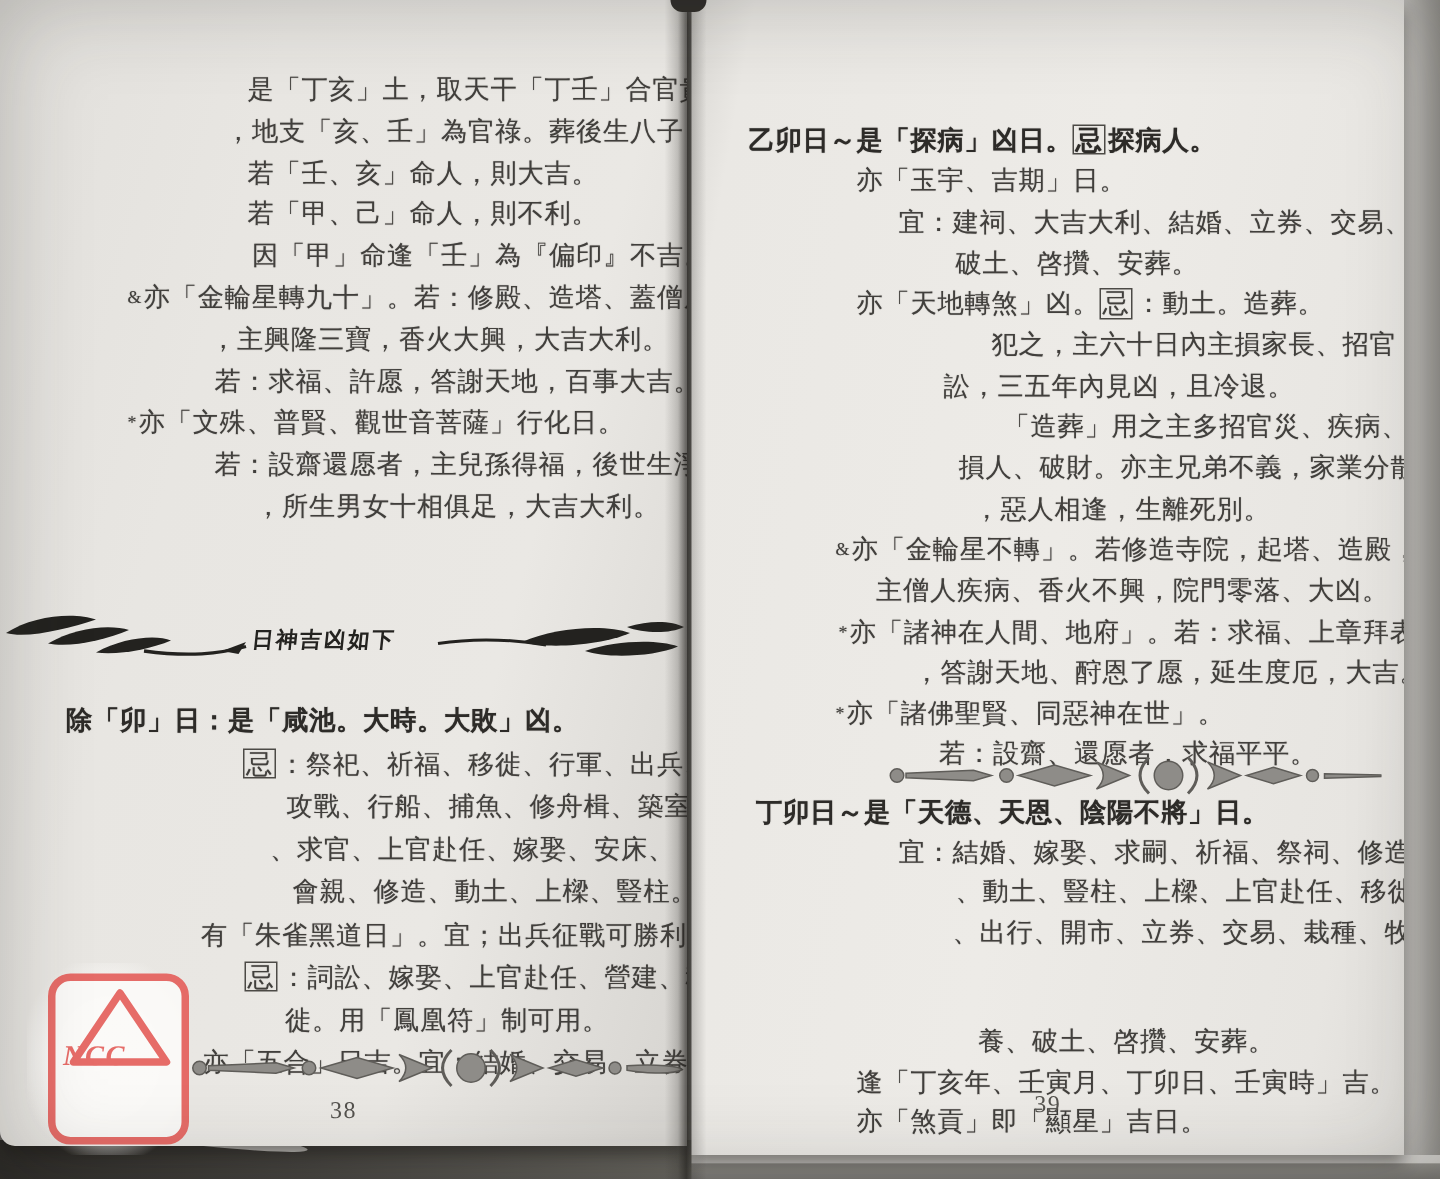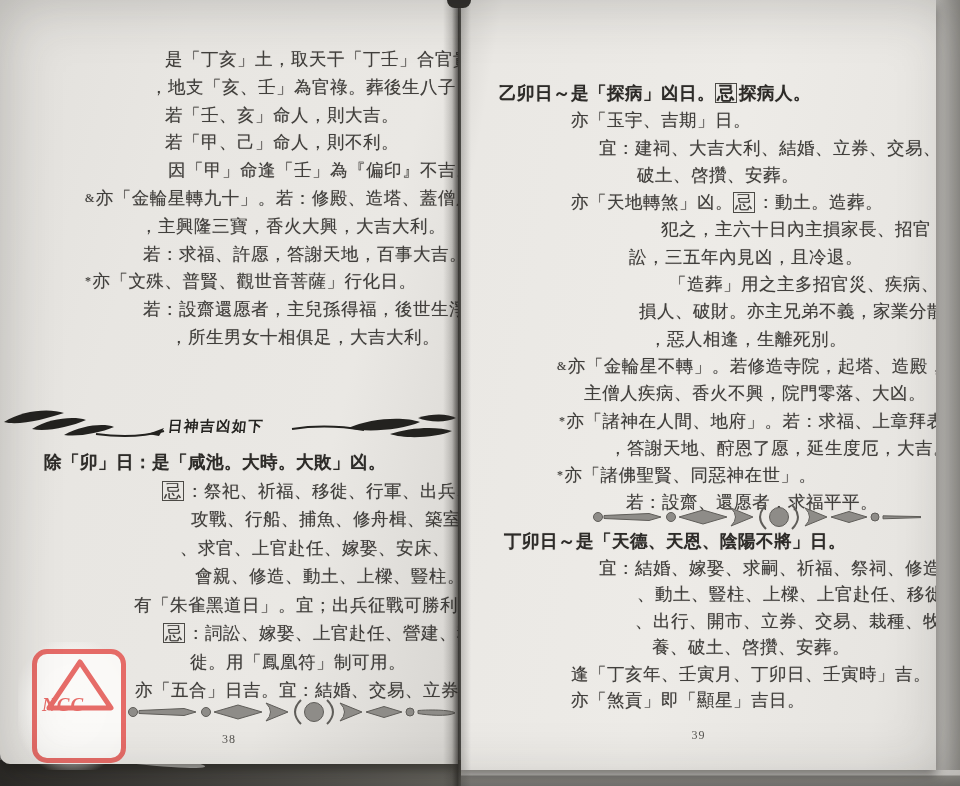--- a/index.html
+++ b/index.html
@@ -34,21 +34,21 @@
   .line{white-space:nowrap;color:#413f3c;font-size:17.5px;letter-spacing:.5px;
         text-shadow:0 0 .7px rgba(70,68,64,.55);}
   .line.strong{font-weight:bold;color:#2d2b28;}
   #l-intro{left:40px;top:46px;}   #l-intro .line{height:27.8px;line-height:27.8px;}
   #l-day{left:40px;top:448px;}    #l-day .line{height:28.5px;line-height:28.5px;}
   #r-first{left:38px;top:80px;}   #r-first .line{height:27.3px;line-height:27.3px;}
   #r-second{left:38px;top:528px;} #r-second .line{height:26.5px;line-height:26.5px;}
   .boxed{display:inline-block;border:1.3px solid #4c4a46;line-height:1.05;
          padding:0 1px;margin-right:2px;}
   .small-mark{font-size:12px;vertical-align:2px;margin-right:1px;}
-  .pagenum{position:absolute;width:100%;text-align:center;font-size:12px;
+  .pagenum{position:absolute;width:100%;text-align:center;font-size:16px;
          color:#55534f;letter-spacing:1px;}
   #l-num{top:732px;} #r-num{top:728px;}
   
   .flourish{position:absolute;left:0;top:406px;width:458px;height:42px;}
   .flourish-label{position:absolute;left:168px;top:11px;font-size:14.5px;font-weight:bold;
          color:#242320;letter-spacing:1.5px;transform:skewX(-6deg);}
   .ornament{position:absolute;}
   #l-orn{left:126px;top:698px;} #r-orn{left:130px;top:503px;}
   
   .stamp{position:absolute;left:18px;top:642px;width:108px;height:128px;
@@ -98,21 +98,21 @@
           <path d="M390,28 C410,21 438,20 452,25 C436,32 404,33 390,28 Z"></path>
           <path d="M418,12 C434,7 448,8 456,12 C446,17 428,16 418,12 Z"></path>
         </g>
         <path d="M96,28 C126,32 146,30 164,25" stroke="#23221f" stroke-width="2.2" fill="none"></path>
         <path d="M292,23 C318,19 340,20 364,24" stroke="#23221f" stroke-width="2" fill="none"></path>
       </svg>
       <span class="flourish-label">日神吉凶如下</span>
     </div>
 
     <div class="blk" id="l-day">
-        <div class="line strong" style="padding-left: 4px;"><span>除「卯」日：是「咸池。大時。大敗」凶。</span></div>
+        <div class="line strong" style="padding-left: 4px; margin-top: 18px;"><span>除「卯」日：是「咸池。大時。大敗」凶。</span></div>
         <div class="line" style="padding-left: 122px;"><span class="boxed">忌</span><span>：祭祀、祈福、移徙、行軍、出兵、</span></div>
         <div class="line" style="padding-left: 151px;"><span>攻戰、行船、捕魚、修舟楫、築室</span></div>
         <div class="line" style="padding-left: 140px;"><span>、求官、上官赴任、嫁娶、安床、</span></div>
         <div class="line" style="padding-left: 155px;"><span>會親、修造、動土、上樑、豎柱。</span></div>
         <div class="line" style="padding-left: 94px;"><span>有「朱雀黑道日」。宜；出兵征戰可勝利。</span></div>
         <div class="line" style="padding-left: 123px;"><span class="boxed">忌</span><span>：詞訟、嫁娶、上官赴任、營建、移</span></div>
         <div class="line" style="padding-left: 150px;"><span>徙。用「鳳凰符」制可用。</span></div>
         <div class="line" style="padding-left: 95px;"><span>亦「五合」日吉。宜：結婚、交易、立券。</span></div>
       </div>
 
@@ -175,21 +175,21 @@
           <polygon points="292,12.8 330,13.6 330,14.6 292,15.8"></polygon>
         </g>
       </svg>
     </div>
 
     <div class="blk" id="r-second">
         <div class="line strong" style="padding-left: 5px;"><span>丁卯日～是「天德、天恩、陰陽不將」日。</span></div>
         <div class="line" style="padding-left: 100px;"><span>宜：結婚、嫁娶、求嗣、祈福、祭祠、修造</span></div>
         <div class="line" style="padding-left: 138px;"><span>、動土、豎柱、上樑、上官赴任、移徙</span></div>
         <div class="line" style="padding-left: 136px;"><span>、出行、開市、立券、交易、栽種、牧</span></div>
-        <div class="line" style="padding-left: 153px;"><span>養、破土、啓攢、安葬。</span></div>
+        <div class="line" style="padding-left: 153px; margin-top: 47px;"><span>養、破土、啓攢、安葬。</span></div>
         <div class="line" style="padding-left: 72px;"><span>逢「丁亥年、壬寅月、丁卯日、壬寅時」吉。</span></div>
         <div class="line" style="padding-left: 72px;"><span>亦「煞貢」即「顯星」吉日。</span></div>
       </div>
 
     <div class="pagenum" id="r-num">39</div>
   </div>
 
   <div class="spine-shadow"></div>
   <div class="spine-notch"></div>
 

